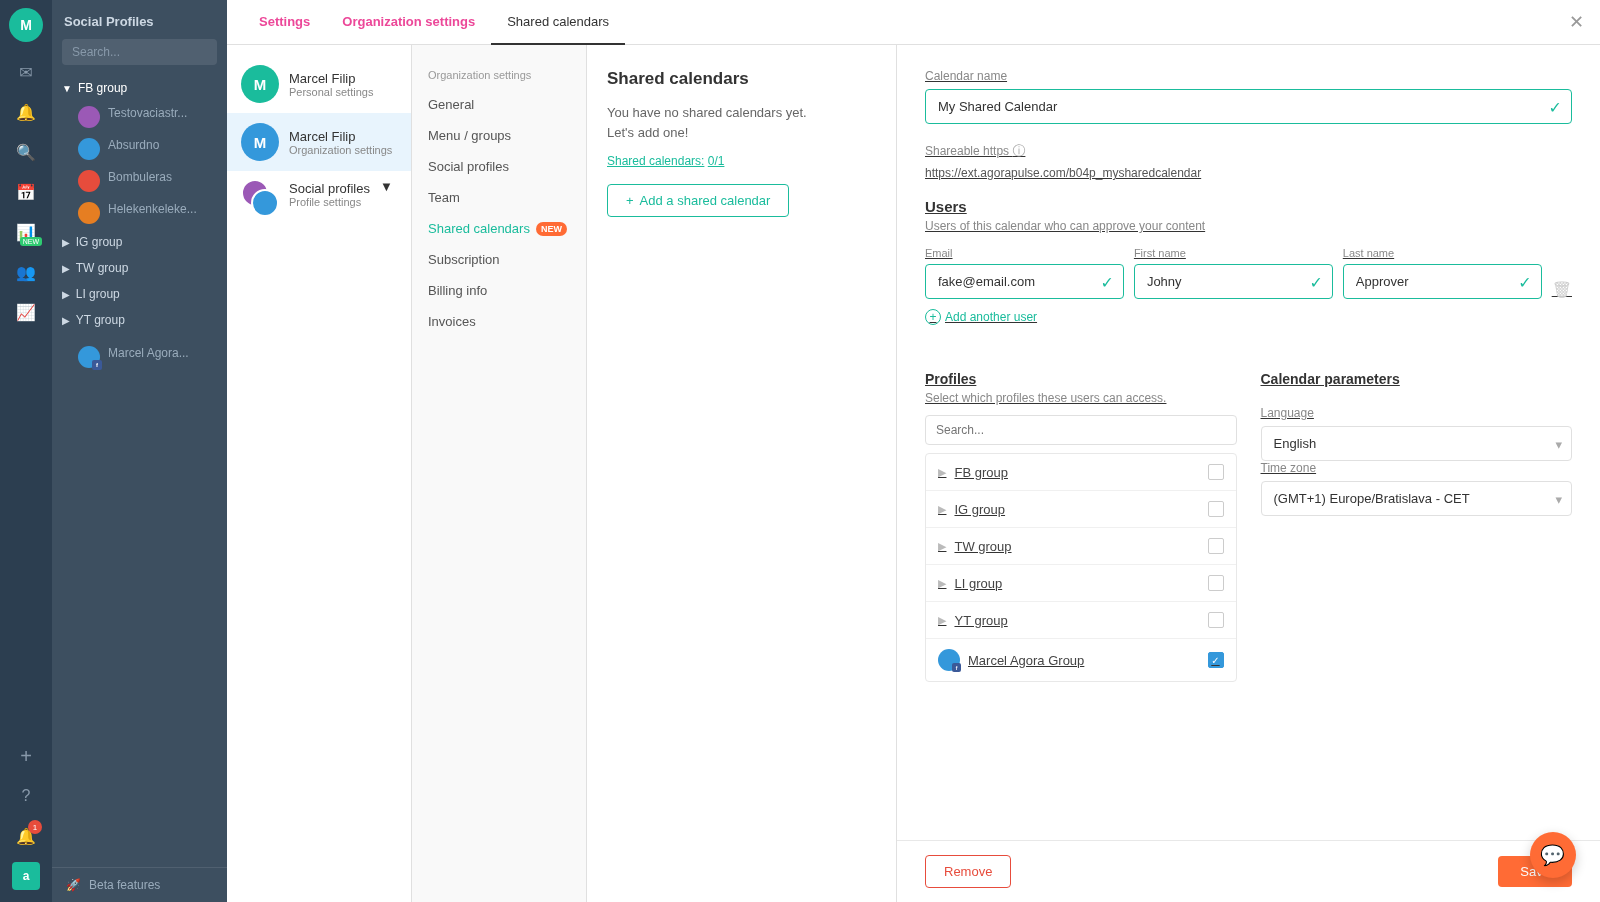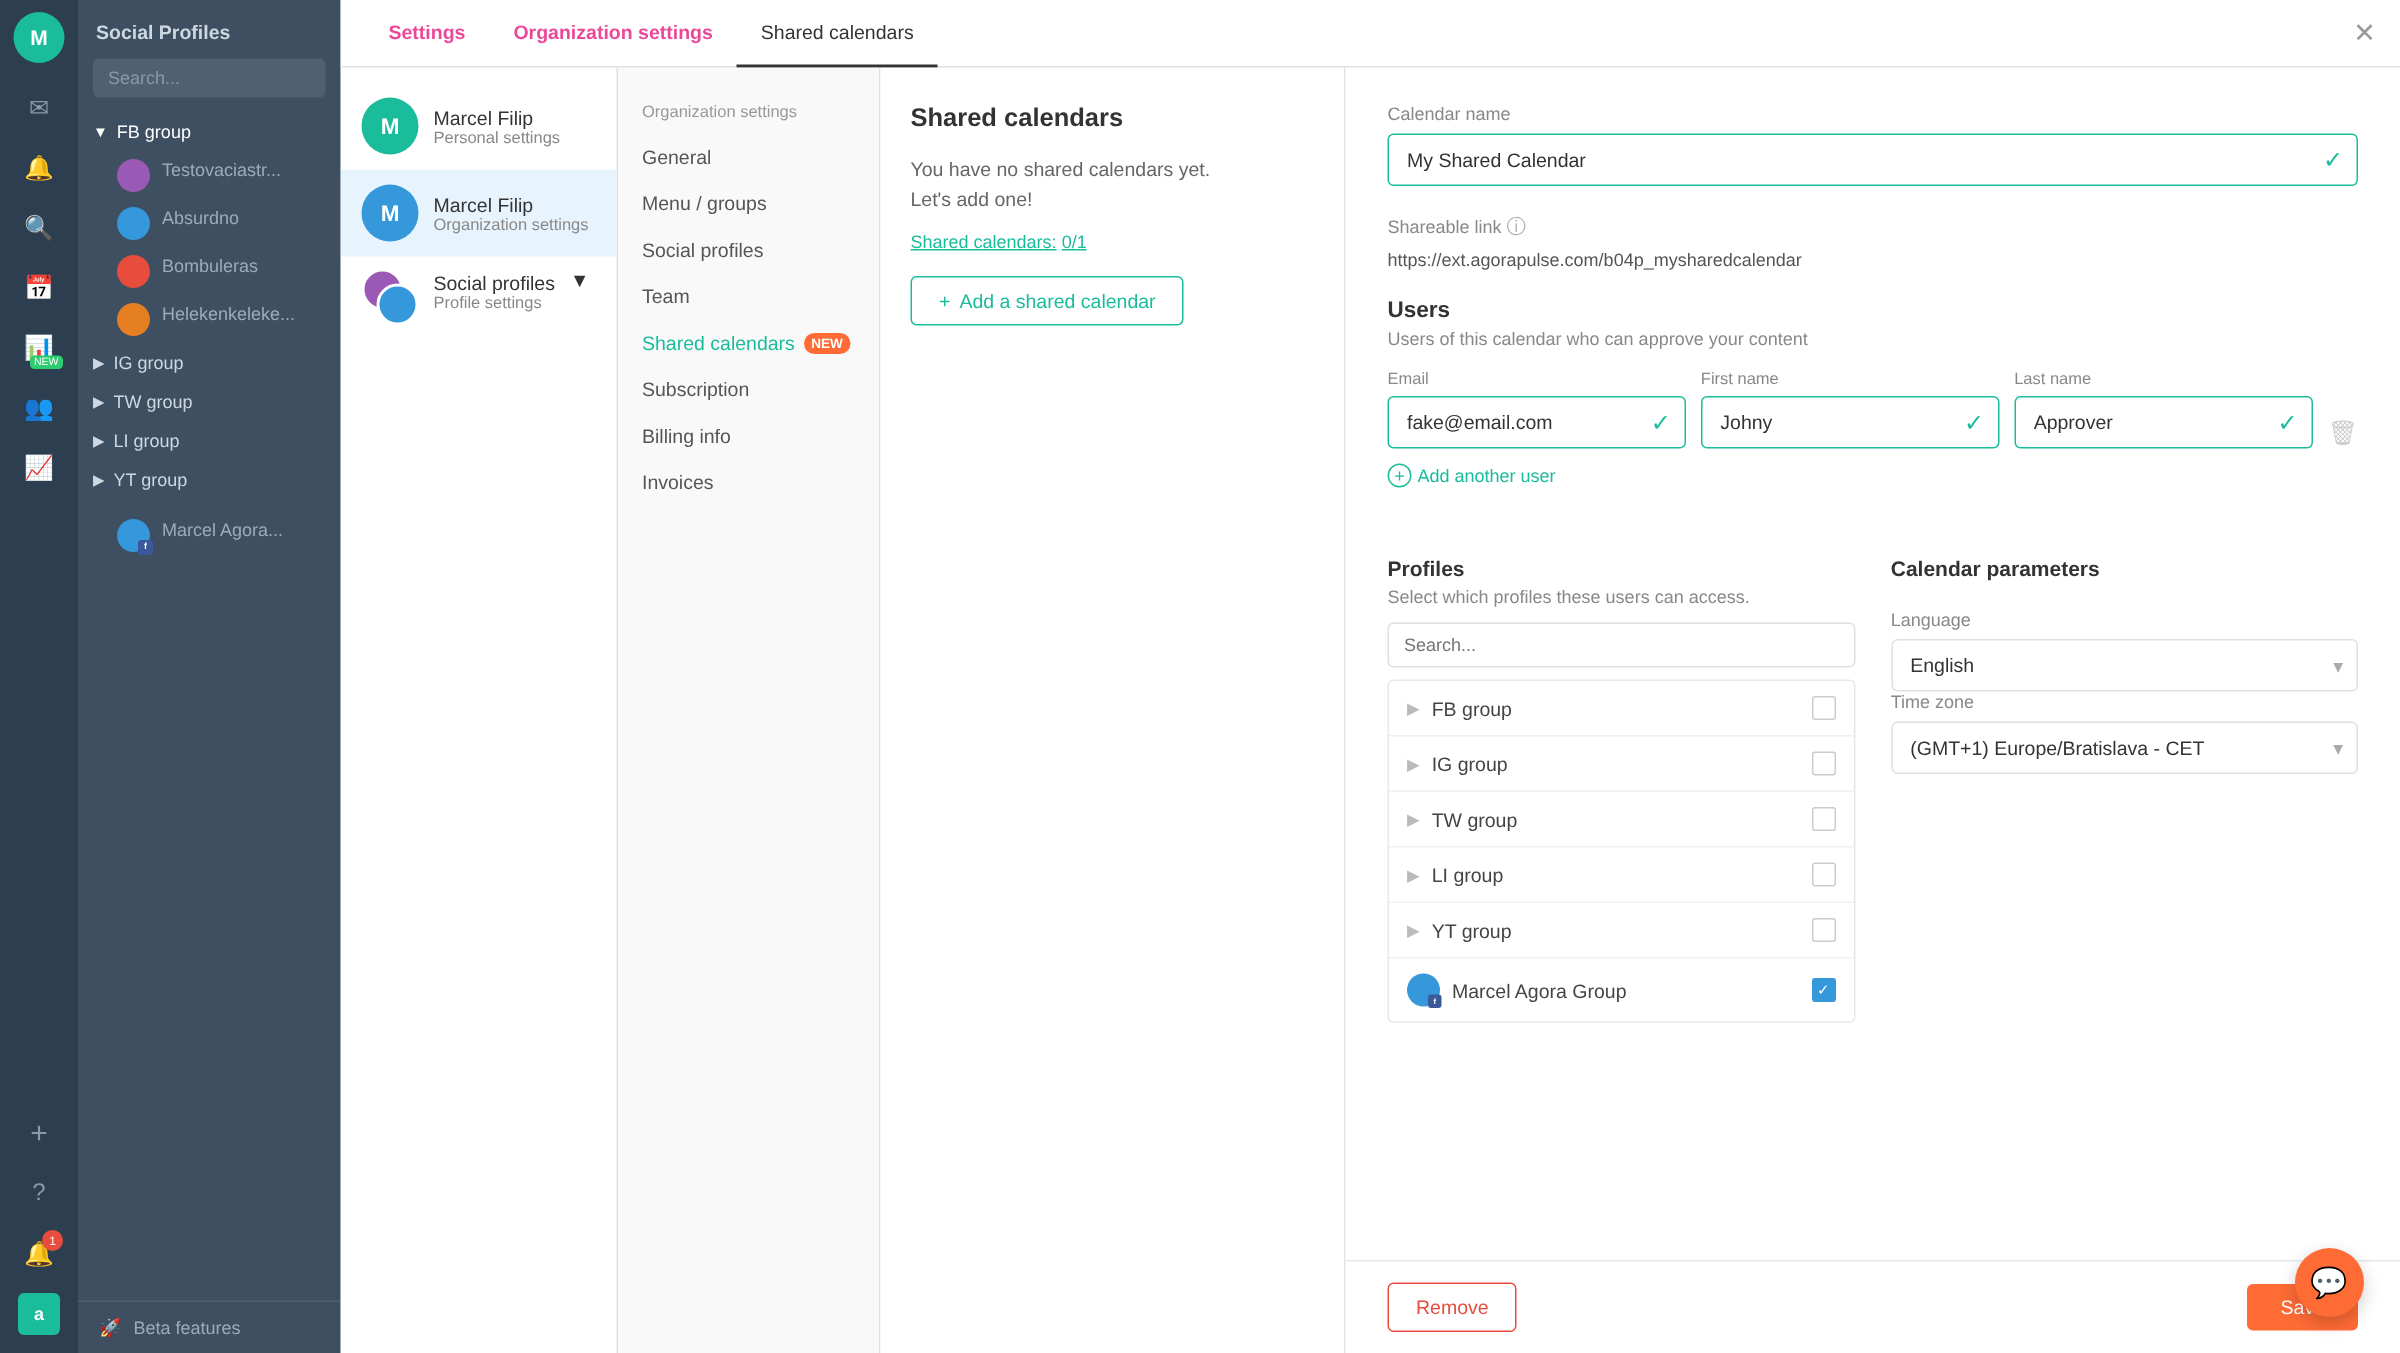--- a/index.html
+++ b/index.html
@@ -173,20 +173,21 @@
 
     
     .calendar-detail {
       flex: 1;
       background: white;
       padding: 24px 28px;
       overflow-y: auto;
       display: flex;
       flex-direction: column;
       gap: 0;
+      text-decoration: underline;
     }
 
     .field-group { margin-bottom: 18px; }
     .field-label { font-size: 12px; color: #888; margin-bottom: 6px; }
     .field-input {
       width: 100%; border: 1.5px solid #e0e0e0; border-radius: 4px; padding: 9px 36px 9px 12px;
       font-size: 13px; color: #333; outline: none; position: relative;
     }
     .field-input.valid { border-color: #1abc9c; }
     .input-wrapper { position: relative; }
@@ -445,21 +446,21 @@
         <div class="field-group">
           <div class="field-label">Calendar name</div>
           <div class="input-wrapper">
             <input class="field-input valid" value="My Shared Calendar" style="">
             <span class="input-check">✓</span>
           </div>
         </div>
 
         <div class="field-group">
           <div class="field-label">
-            <span>Shareable link</span>
+            <span>Shareable https</span>
             <span class="help-icon">ⓘ</span>
           </div>
           <div class="shareable-link">https://ext.agorapulse.com/b04p_mysharedcalendar</div>
         </div>
 
         <div class="field-group">
           <div class="section-title">Users</div>
           <div class="section-subtitle">Users of this calendar who can approve your content</div>
 
           <div class="users-grid">

